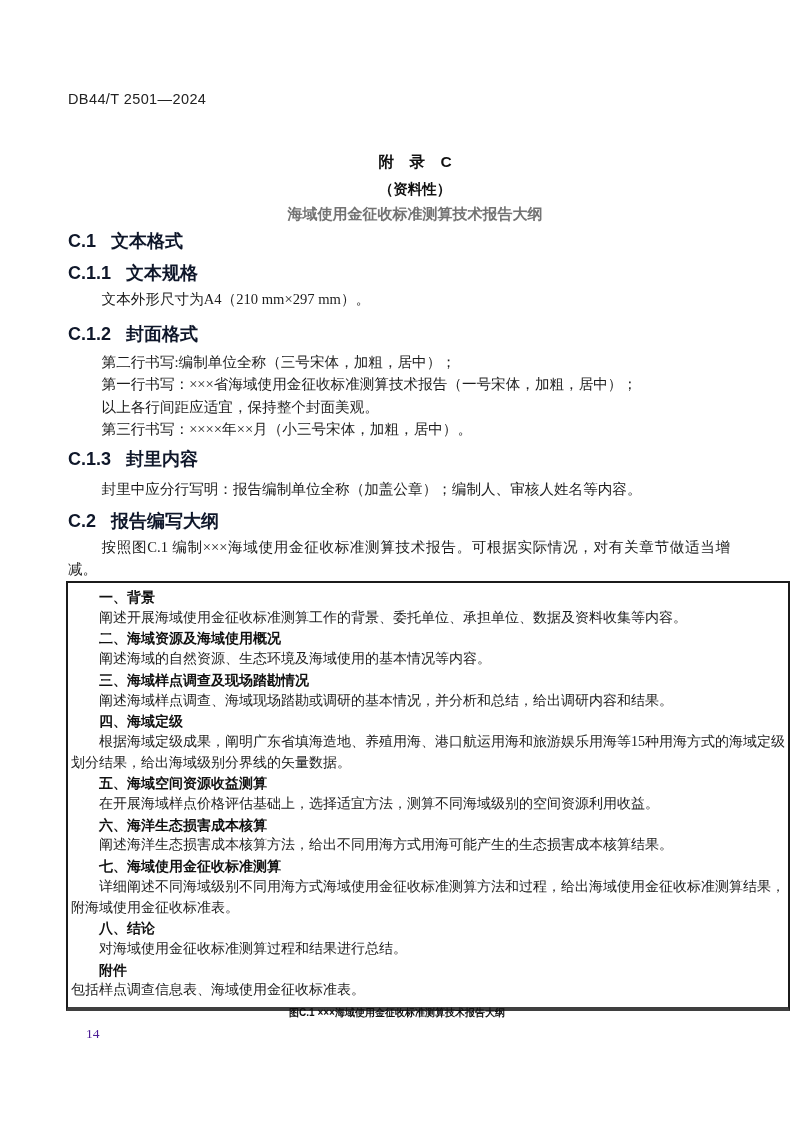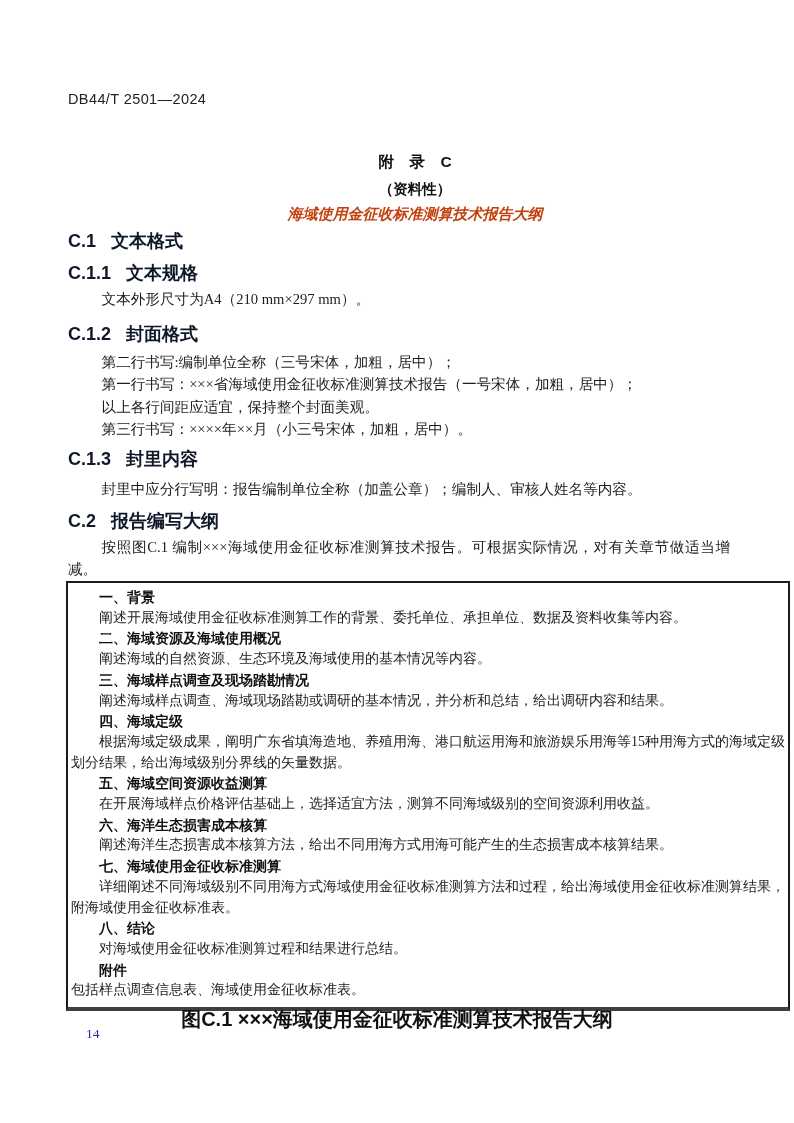--- a/index.html
+++ b/index.html
@@ -23,21 +23,21 @@
   .appendix-label {
     font-family:"Liberation Sans", sans-serif;
     font-weight:bold; font-size:15.5px; color:#111;
   }
   .appendix-note {
     font-family:"Liberation Sans", sans-serif;
     font-weight:bold; font-size:14.5px; margin-top:7px; color:#111;
   }
   .appendix-title {
     font-family:"Liberation Sans", sans-serif;
-    font-weight:bold; font-size:15px; margin-top:6px; color:#c2410c;font-style:italic;
+    font-weight:bold; font-size:15px; margin-top:6px; color:#737373;
   }
 
   .sec-heading {
     position:absolute; left:68px;
     font-family:"Liberation Sans", sans-serif;
     font-weight:bold; font-size:18px; color:#0f172a;
     white-space:nowrap;
   }
   .sec-num { margin-right:15px; }
 
@@ -66,21 +66,21 @@
     text-indent:2em;
     text-align:justify;
     color:#1c1c1c;
   }
   .outline-box .item-text.no-indent { text-indent:0; }
 
   .figure-caption {
     position:absolute; left:0; right:0; top:1006px;
     text-align:center;
     font-family:"Liberation Sans", sans-serif;
-    font-weight:bold; font-size:20px; color:#111;
+    font-weight:bold; font-size:10px; color:#111;
   }
 
   .page-number {
     position:absolute; left:86px; top:1026px;
     font-size:13.5px; color:#4c1d95;
   }
 </style>
 </head>
 <body>
 

